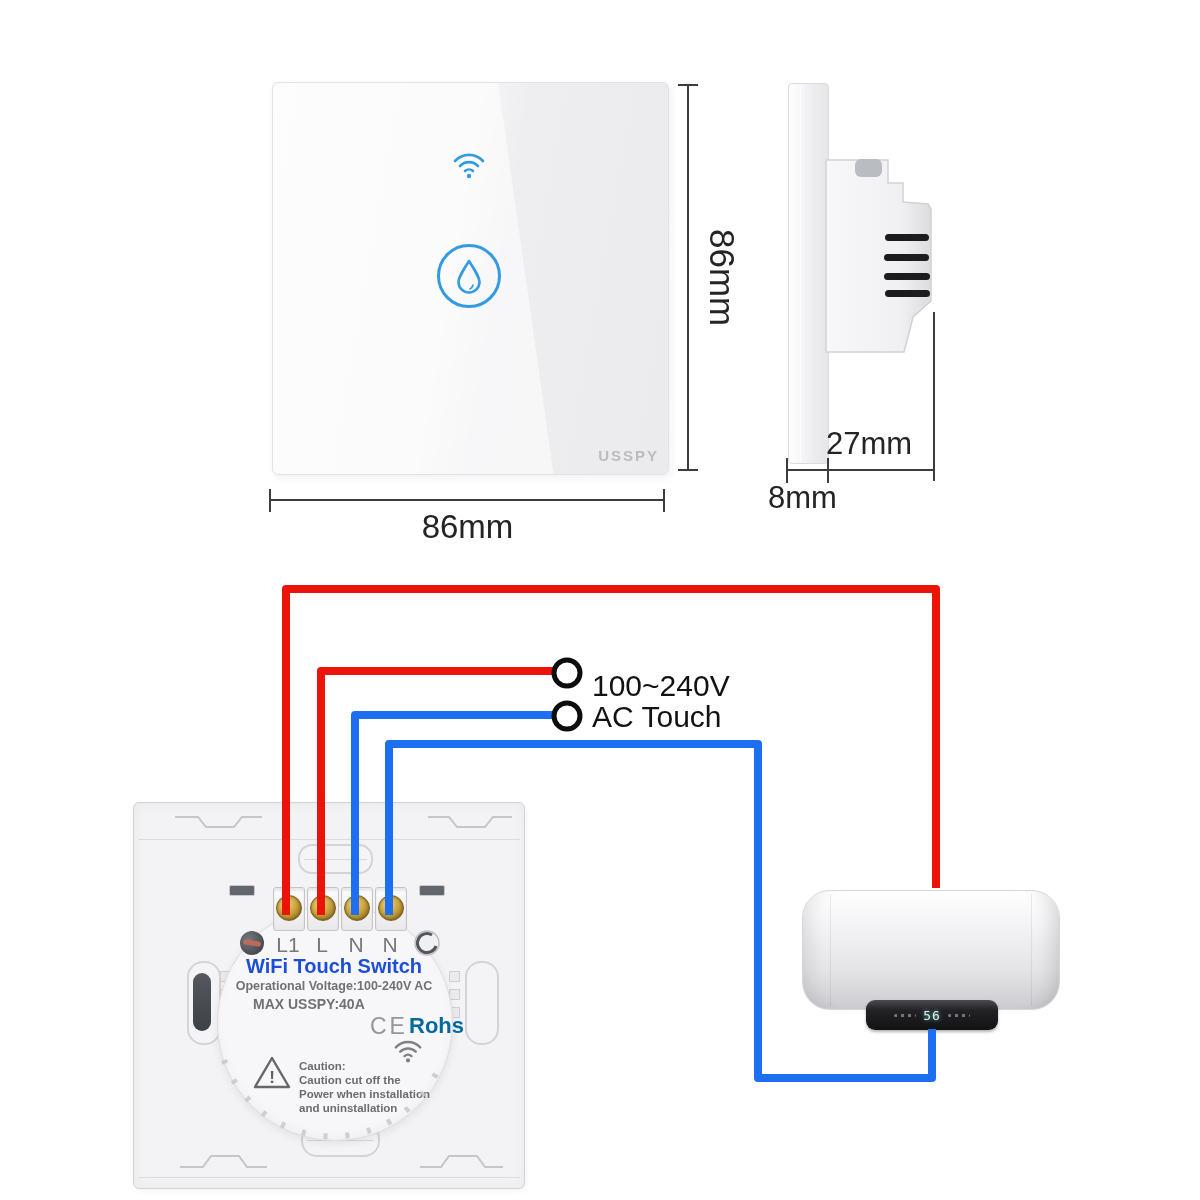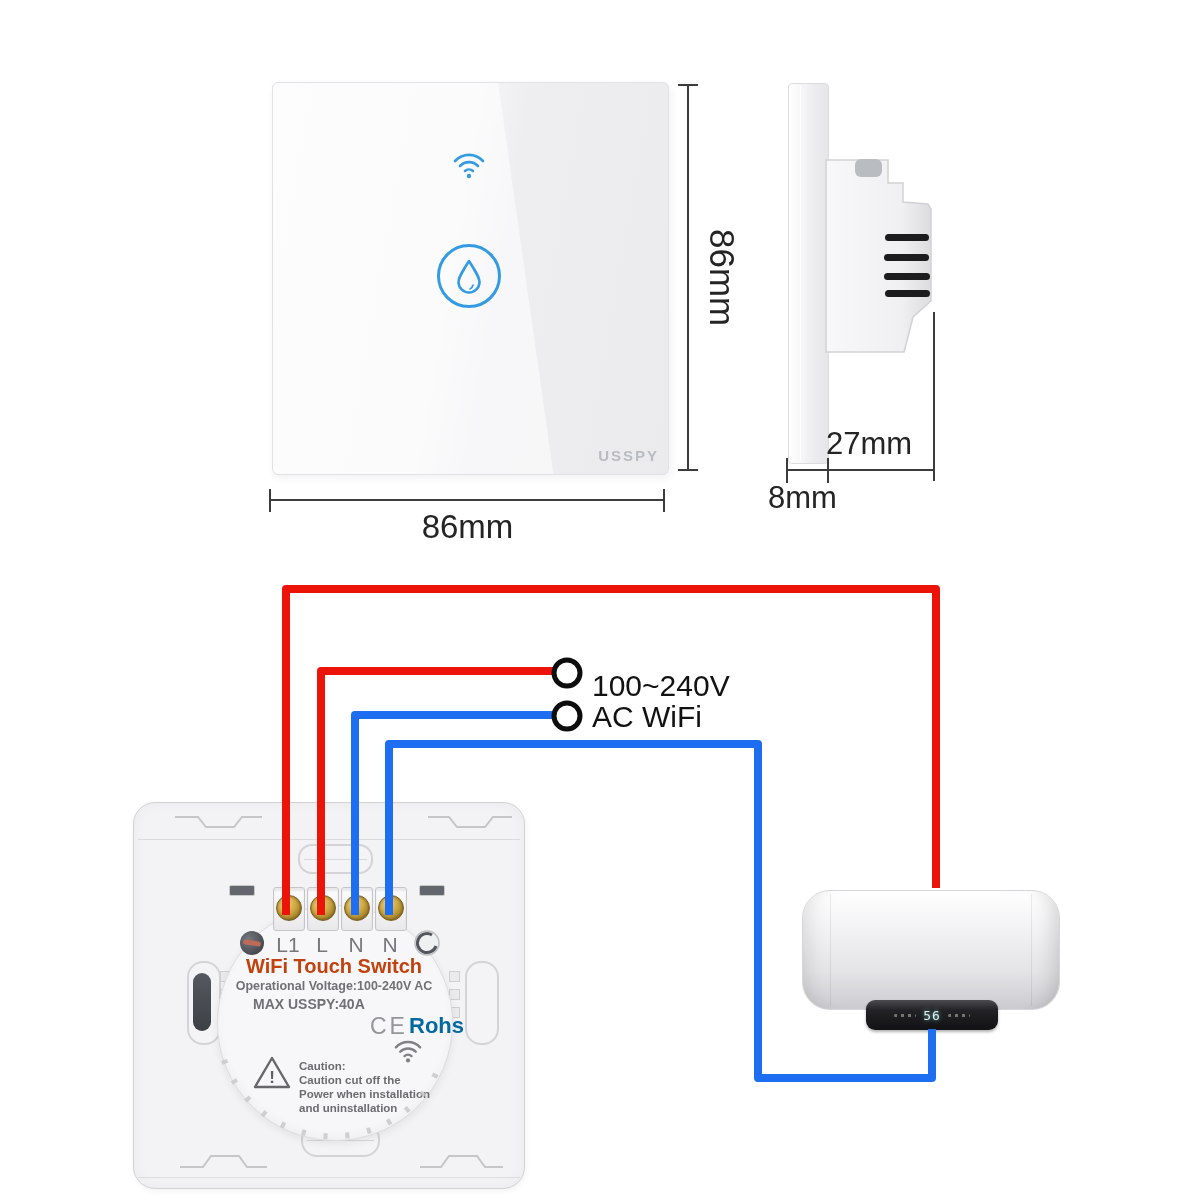--- a/index.html
+++ b/index.html
@@ -46,21 +46,21 @@
     background:linear-gradient(90deg,#ffffff 0%,#f7f7f9 30%,#ededf0 62%,#e6e6e9 100%);
     border:1px solid #dcdcdf;
   }
   .side-slab .line{position:absolute;left:11px;top:2px;bottom:2px;width:1px;background:#ffffff;}
 
   
   .pw-label{font-size:30px;color:#121212;line-height:34px;}
 
   
   .back-plate{
-    left:133px;top:802px;width:390px;height:385px;border-radius:22px;
+    left:133px;top:802px;width:390px;height:385px;border-radius:6px;
     background:#f3f3f5;border:1px solid #d2d2d5;
     box-shadow:inset 0 0 14px rgba(0,0,0,0.045),1px 2px 6px rgba(0,0,0,0.05);
     text-decoration:underline;
   }
   .seam{position:absolute;left:4px;right:4px;height:1px;background:#dcdcdf;}
   .pill{position:absolute;border:2px solid #d4d4d7;background:#f4f4f6;}
   .pill .mid{position:absolute;left:4px;right:4px;top:50%;height:1px;background:#d8d8db;}
   .keyhole-dark{position:absolute;border-radius:9px;background:linear-gradient(#55585e,#3d4045);}
   .slot-dark{position:absolute;width:24px;height:9px;border-radius:2px;background:#63666c;border:1px solid #c9c9cc;}
   .clip-sq{position:absolute;width:9px;height:9px;background:#ebebee;border:1px solid #cfcfd3;}
@@ -73,21 +73,21 @@
     position:absolute;top:84px;width:30px;height:42px;border-radius:3px;
     background:linear-gradient(#fdfdfe,#e9e9ec);border:1px solid #c5c5c9;
     box-shadow:inset 0 3px 2px rgba(0,0,0,0.08);
   }
   .terminal-screw{
     position:absolute;left:2px;top:7px;width:24px;height:24px;border-radius:50%;
     background:radial-gradient(circle at 38% 32%,#ecd28a 0%,#cda63e 45%,#8a6b20 88%);
     border:1px solid #7a5e1c;box-shadow:inset 0 0 3px rgba(0,0,0,0.4);
   }
   .terminal-label{position:absolute;top:130px;width:40px;text-align:center;font-size:21px;color:#77777b;}
-  .bp-title{position:absolute;left:83px;top:152px;width:234px;text-align:center;font-size:20px;font-weight:600;color:#c2410c;}
+  .bp-title{position:absolute;left:83px;top:152px;width:234px;text-align:center;font-size:20px;font-weight:600;color:#1d4ed8;}
   .bp-voltage{position:absolute;left:83px;top:176px;width:234px;text-align:center;font-size:12.5px;font-weight:700;color:#717175;}
   .bp-load{position:absolute;left:119px;top:193px;font-size:14px;font-weight:700;color:#717175;}
   .bp-ce{position:absolute;left:236px;top:210px;font-size:23px;letter-spacing:3px;color:#95959a;}
   .bp-rohs{position:absolute;left:275px;top:210px;font-size:22px;font-weight:600;color:#0369a1;}
   .caution-text{position:absolute;left:165px;top:236px;font-size:11.5px;font-weight:700;color:#6c6c70;line-height:14px;white-space:nowrap;margin-top:20px;}
 
   
   .heater-body{
     left:802px;top:890px;width:256px;height:118px;border-radius:28px;
     background:linear-gradient(180deg,#ffffff 0%,#f4f4f6 28%,#e4e4e7 68%,#ccccd0 100%);
@@ -144,21 +144,21 @@
   <div class="abs side-slab">
     <div class="line"></div>
   </div>
 
   <div class="abs dim-label dim-v">86mm</div>
   <div class="abs dim-label dim-h">86mm</div>
   <div class="abs dim-label dim-27">27mm</div>
   <div class="abs dim-label dim-8">8mm</div>
 
   <div class="abs pw-label" style="left:592px;top:657px;margin-top:12px;">100~240V</div>
-  <div class="abs pw-label" style="left:592px;top:700px;">AC WiFi</div>
+  <div class="abs pw-label" style="left:592px;top:700px;">AC Touch</div>
 
   <div class="abs heater-body">
     <div class="cap" style="left:27px;"></div>
     <div class="cap" style="right:27px;"></div>
   </div>
   <div class="abs heater-panel">
     <div class="led-dots"></div>
     <div class="heater-display">56</div>
     <div class="led-dots"></div>
   </div>

